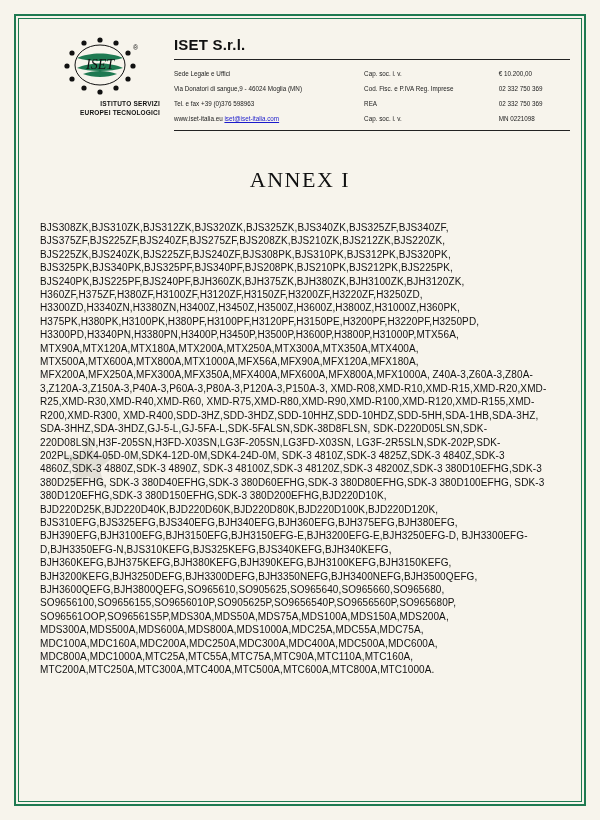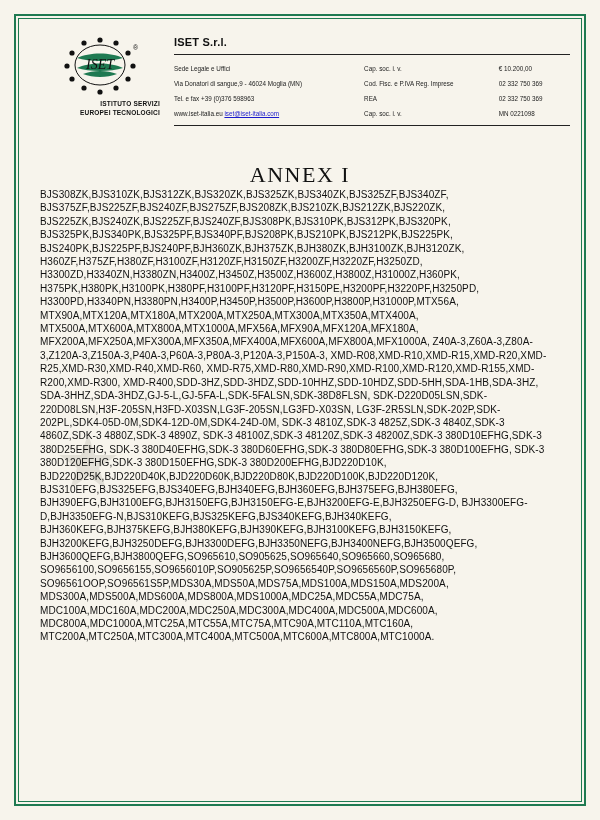--- a/index.html
+++ b/index.html
@@ -71,21 +71,21 @@
     letter-spacing: 0.2px;
     line-height: 8.5px;
     color: #111;
   }
   .company-block {
     flex: 1 1 auto;
     padding-left: 14px;
     padding-top: 2px;
   }
   .company-name {
-    font-size: 11px;
+    font-size: 15px;
     font-weight: bold;
     color: #111;
     letter-spacing: 0.2px;
     margin-bottom: 6px;
   }
   .rule {
     border-top: 1px solid #222;
     margin: 2px 0 6px 0;
   }
   .info-grid {
@@ -114,20 +114,21 @@
     margin-top: 4px;
   }
   
   .title {
     text-align: center;
     font-family: "Liberation Serif", serif;
     font-size: 22px;
     letter-spacing: 1.5px;
     color: #111;
     margin-top: 36px;
+    margin-bottom: 28px;
   }
   
   .body-text {
     position: relative;
     font-size: 10px;
     line-height: 13.4px;
     color: #111;
     letter-spacing: 0.1px;
     padding: 0 8px 0 10px;
     word-spacing: -0.3px;

